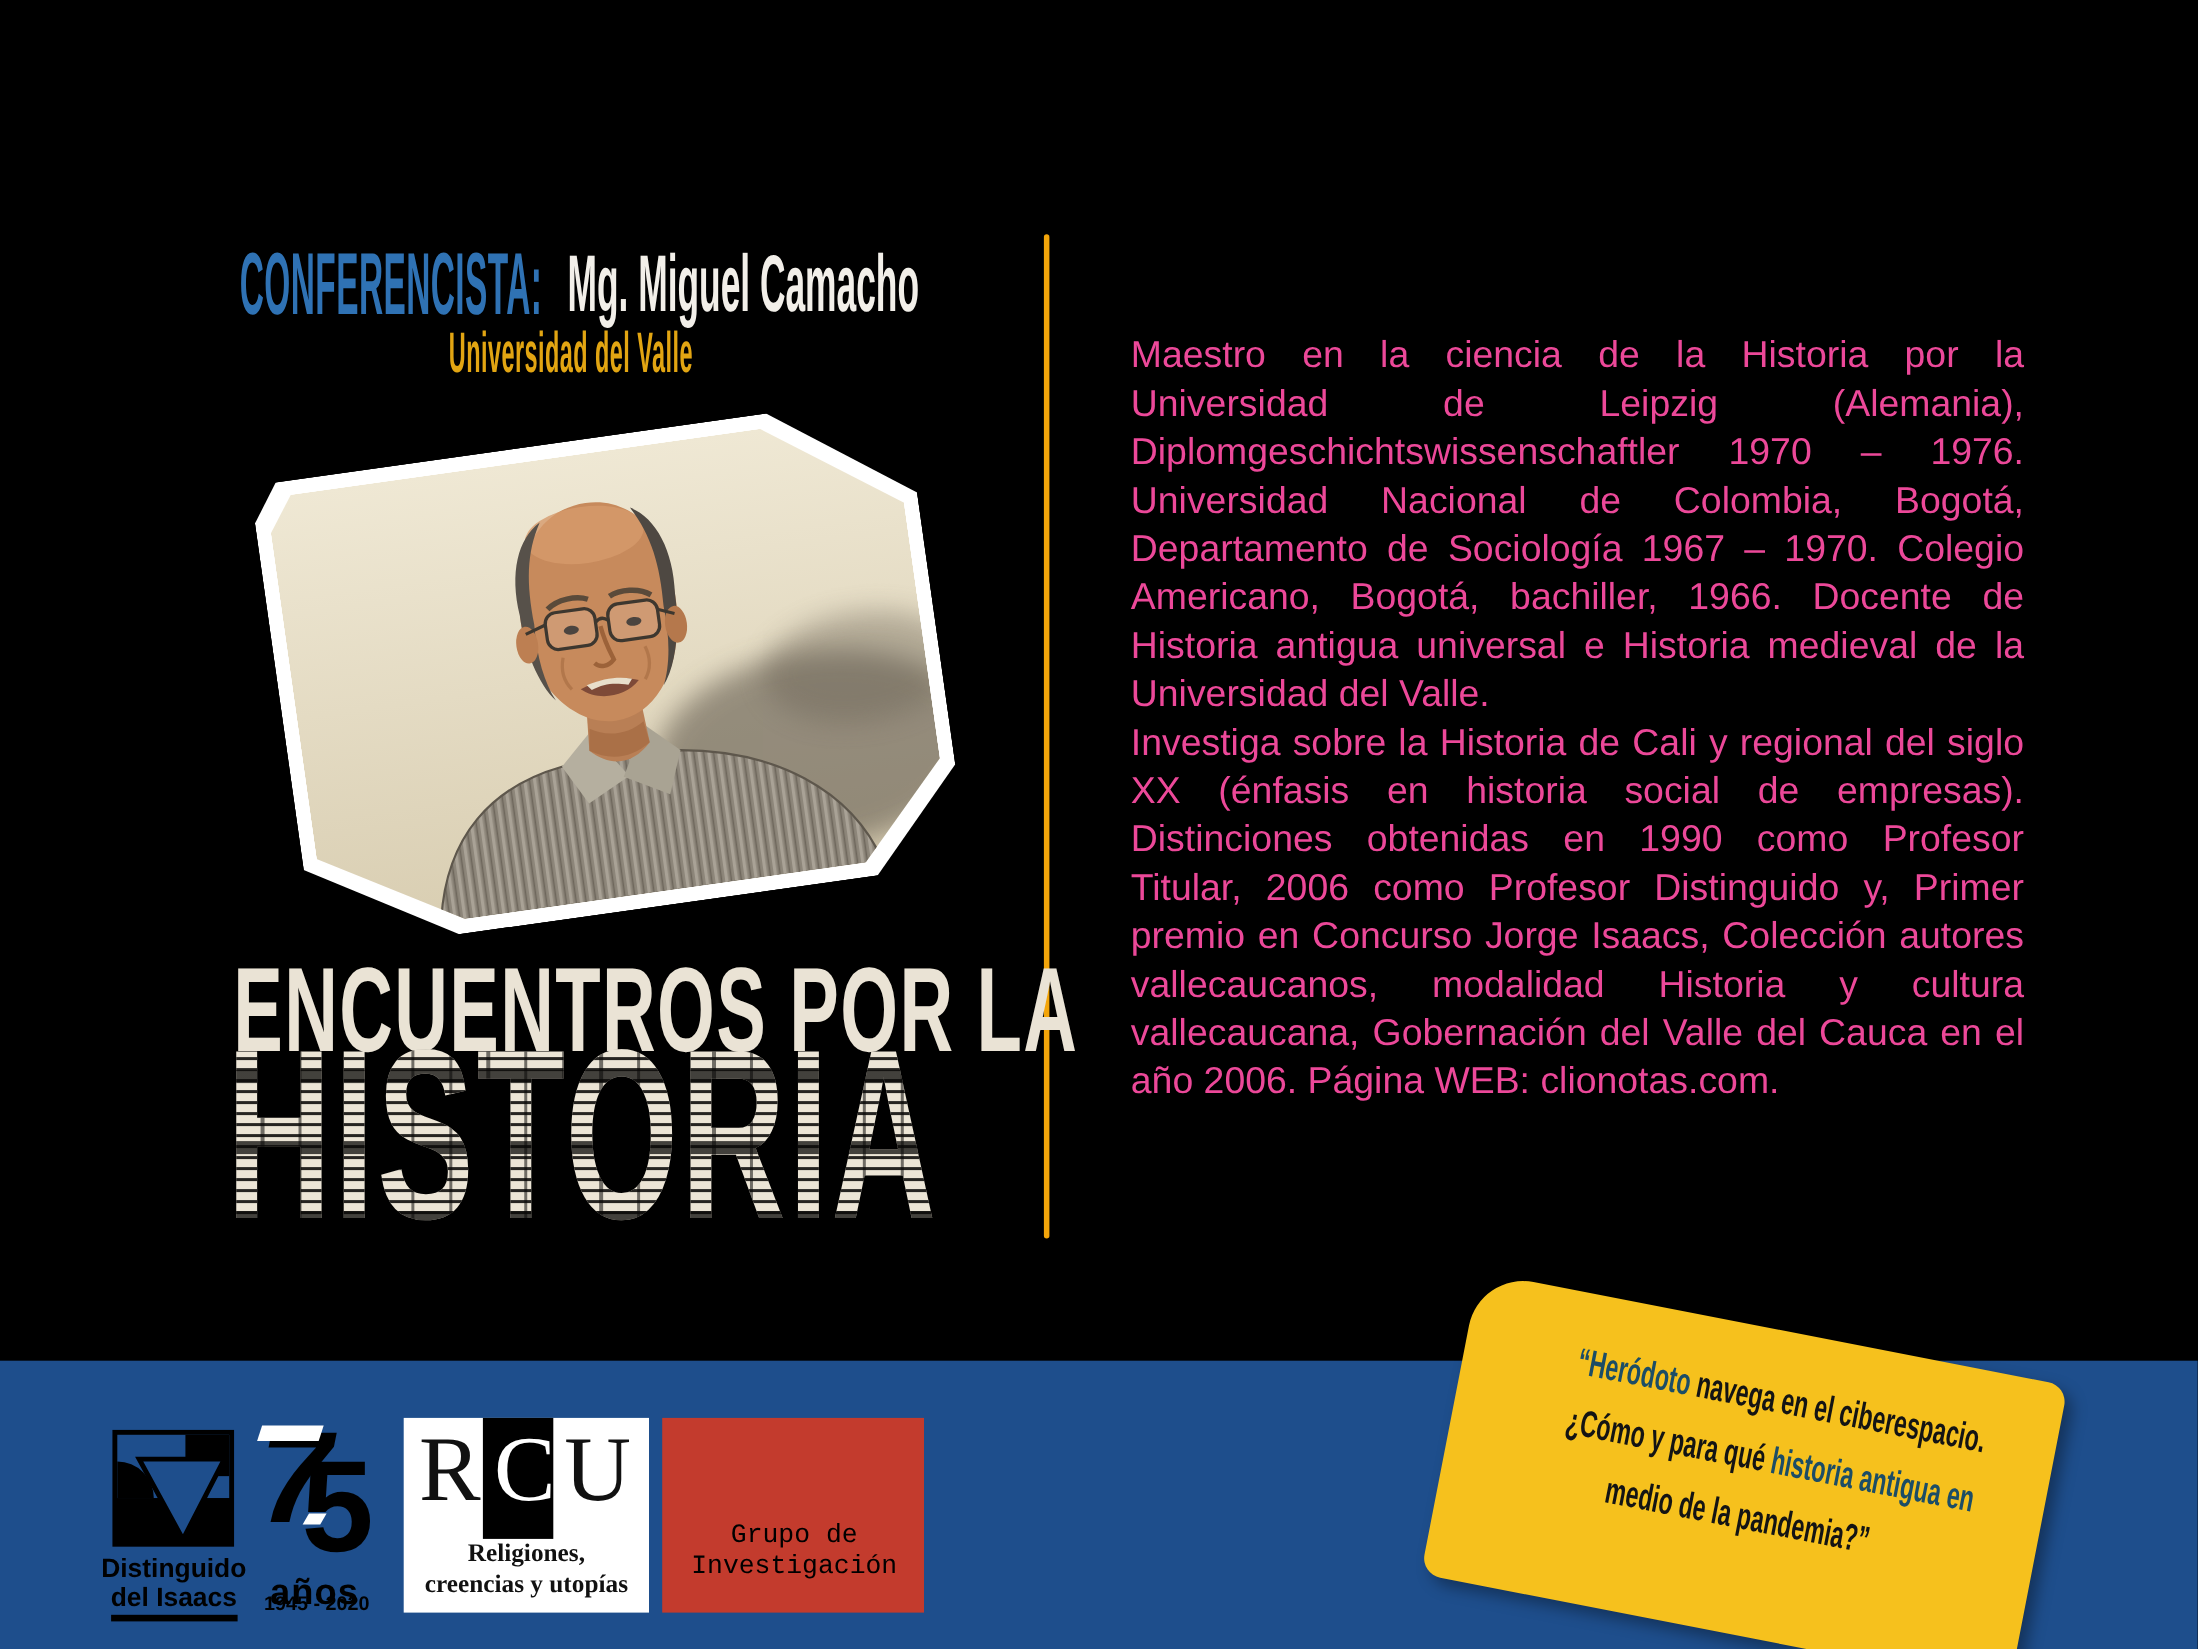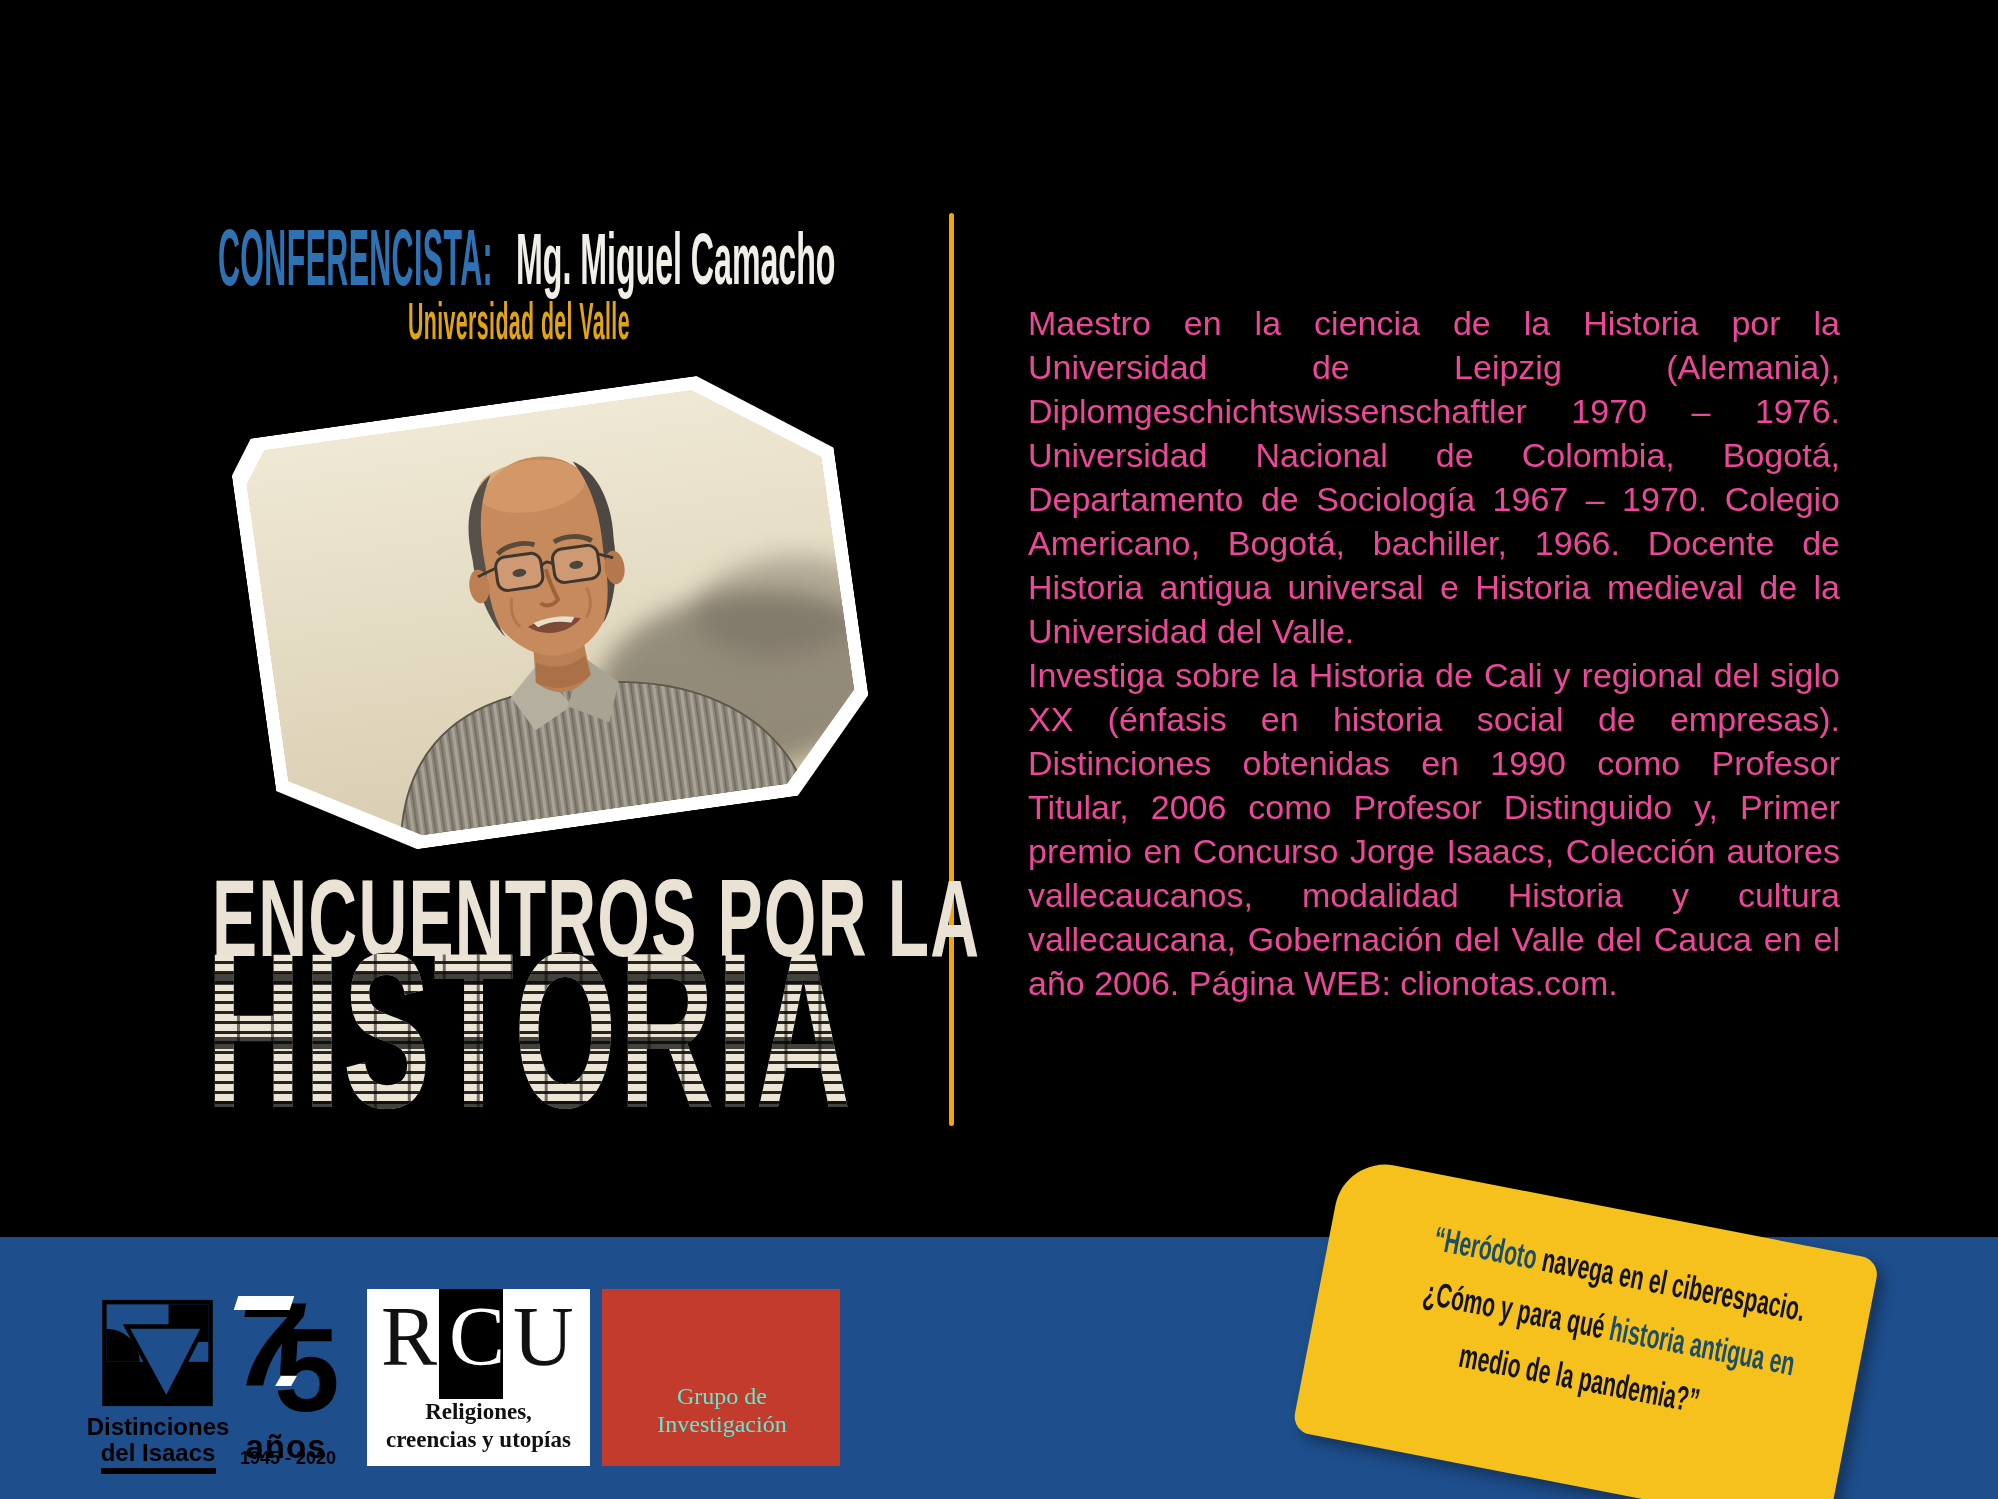--- a/index.html
+++ b/index.html
@@ -71,21 +71,21 @@
   .rcu{position:absolute;left:367px;top:1273px;width:223px;height:177px;background:#fff;font-family:"Liberation Serif",serif;}
   .rcu .cblock{position:absolute;left:72px;top:0;width:64px;height:110px;background:#000;}
   .rcu .letter{position:absolute;top:6px;font-size:84px;line-height:1;color:#111;}
   .rcu .lr{left:14px;} .rcu .lc{left:82px;color:#fff;} .rcu .lu{left:146px;}
   .rcu .sub{position:absolute;left:0;width:223px;text-align:center;font-size:23px;font-weight:700;color:#111;}
   .rcu .sub1{top:110px;} .rcu .sub2{top:138px;}
 
   .ihepe{position:absolute;left:602px;top:1273px;width:238px;height:177px;background:#C33B2D;
     font-family:"Liberation Serif",serif;text-align:center;}
   .ihepe .acr{position:absolute;left:0;top:24px;width:238px;font-size:50px;letter-spacing:4px;color:#F6EBD7;}
-  .ihepe .sub{position:absolute;left:0;width:240px;font-size:24px;color:#5eead4;}
+  .ihepe .sub{position:absolute;left:0;width:240px;font-size:24px;color:#000000;font-family:Liberation Mono, monospace;}
   .ihepe .s1{top:94px;} .ihepe .s2{top:122px;}
 </style>
 </head>
 <body>
 
 <div class="stage">
 
   <div class="band"></div>
 
   <div class="divider"></div>
@@ -159,21 +159,21 @@
   </div>
 
   <svg class="uv-logo" viewBox="0 0 104 100">
     <rect x="2" y="2" width="100" height="96" fill="#000"></rect>
     <rect x="6" y="6" width="92" height="52" fill="#1E4E8C"></rect>
     <rect x="62" y="6" width="36" height="34" fill="#000"></rect>
     <path d="M6,28 A30,30 0 0 1 36,58 L6,58 Z" fill="#000"></path>
     <polygon points="24,26 94,26 60,92" fill="#1E4E8C" stroke="#000" stroke-width="4"></polygon>
   </svg>
   <div class="uv-name">
-    <div>Distinciones</div>
+    <div>Distinguido</div>
     <div>del Isaacs</div>
   </div>
   <div class="uv-bar"></div>
 
   <div class="anniv">
     <span class="seven">7</span>
     <span class="five">5</span>
     <span class="bar7"></span>
     <span class="notch5"></span>
     <div class="anos">años</div>

